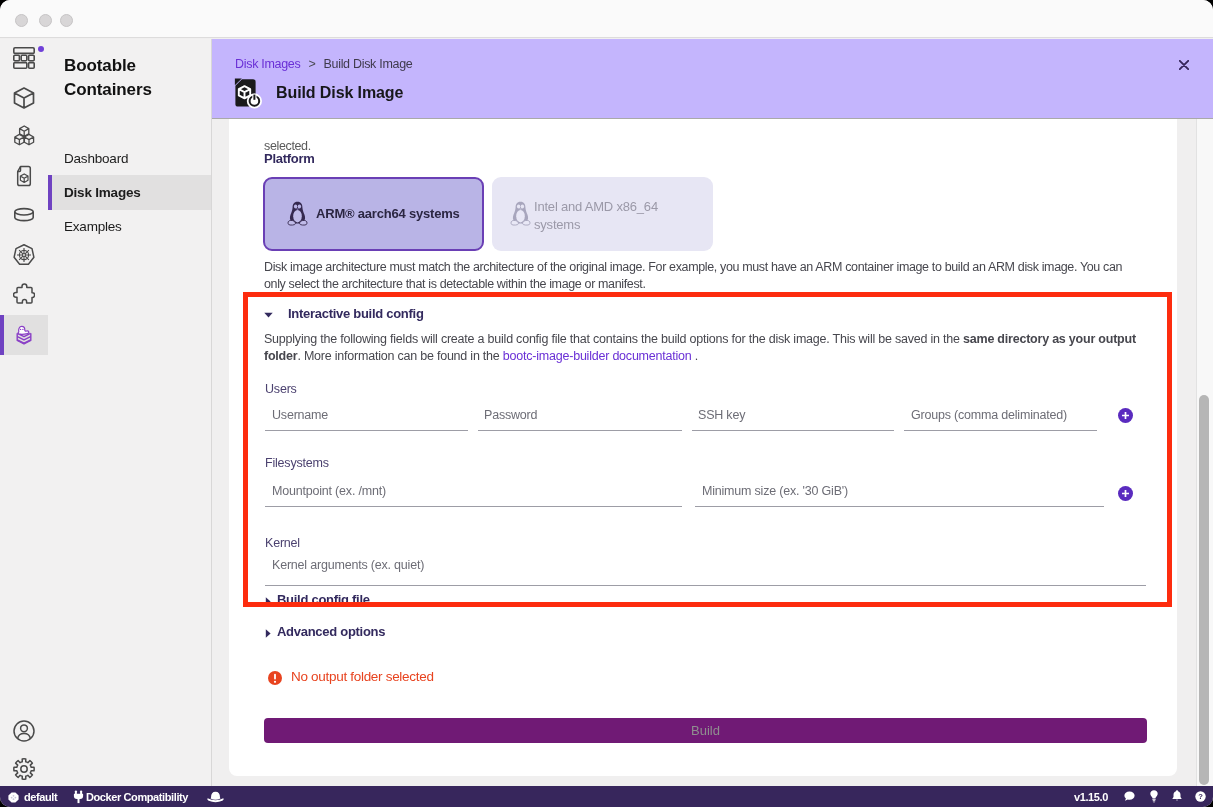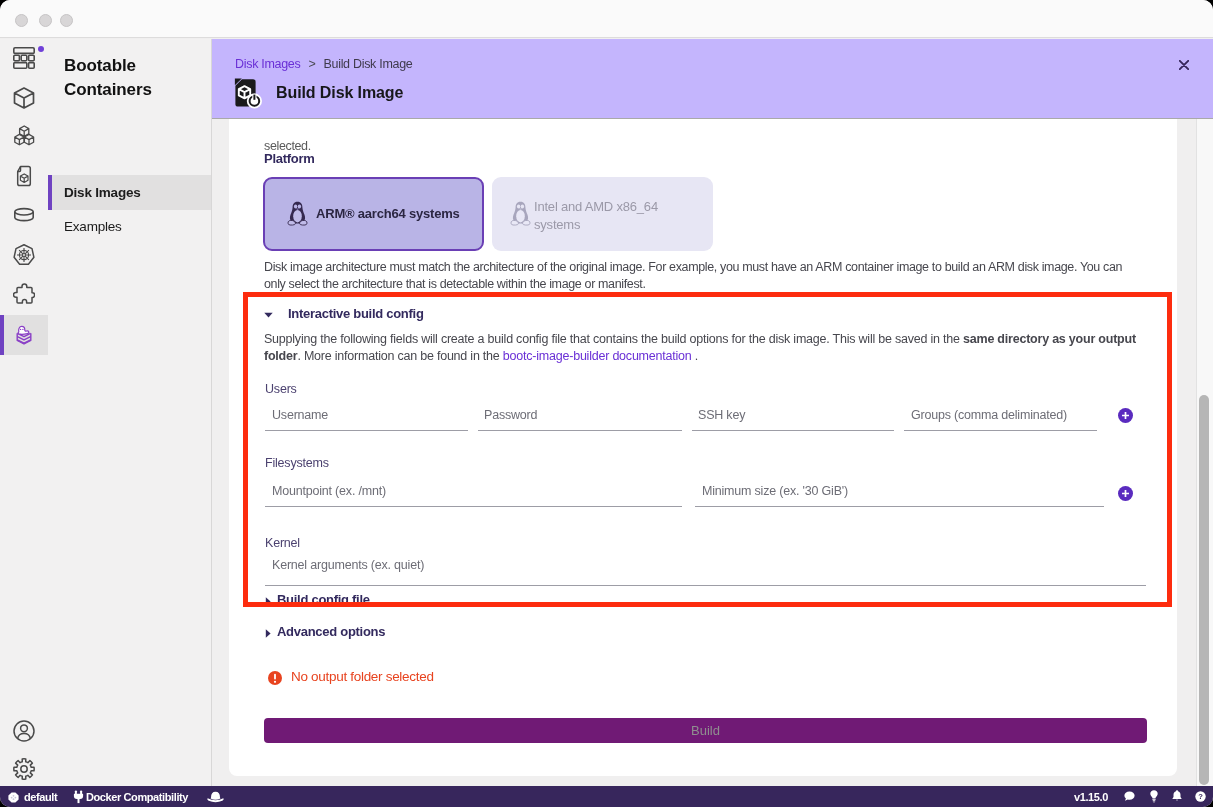--- a/index.html
+++ b/index.html
@@ -130,20 +130,21 @@
     </svg>
 
     <svg class="icb" style="top:719px;" viewBox="0 0 22 22" fill="none" stroke="#4a4a4a" stroke-width="1.5" stroke-linejoin="round">
       <path d="M9.2 1.0 A10.2 10.2 0 0 1 12.8 1.0 L12.7 3.8 A7.4 7.4 0 0 1 14.9 4.7 L16.9 2.6 A10.2 10.2 0 0 1 19.4 5.1 L17.3 7.1 A7.4 7.4 0 0 1 18.2 9.3 L21.0 9.2 A10.2 10.2 0 0 1 21.0 12.8 L18.2 12.7 A7.4 7.4 0 0 1 17.3 14.9 L19.4 16.9 A10.2 10.2 0 0 1 16.9 19.4 L14.9 17.3 A7.4 7.4 0 0 1 12.7 18.2 L12.8 21.0 A10.2 10.2 0 0 1 9.2 21.0 L9.3 18.2 A7.4 7.4 0 0 1 7.1 17.3 L5.1 19.4 A10.2 10.2 0 0 1 2.6 16.9 L4.7 14.9 A7.4 7.4 0 0 1 3.8 12.7 L1.0 12.8 A10.2 10.2 0 0 1 1.0 9.2 L3.8 9.3 A7.4 7.4 0 0 1 4.7 7.1 L2.6 5.1 A10.2 10.2 0 0 1 5.1 2.6 L7.1 4.7 A7.4 7.4 0 0 1 9.3 3.8 Z"></path>
       <circle cx="11" cy="11" r="3.2"></circle>
     </svg>
   </div>
 
   <div class="navpanel">
     <div class="navtitle">Bootable<br>Containers</div>
+    <div class="navitem" style="top:102px;">Dashboard</div>
     <div class="navitem navsel" style="top:136px;">Disk Images<div class="navselbar"></div></div>
     <div class="navitem" style="top:170px;">Examples</div>
   </div>
 
   <div class="mainhdr">
     <div class="crumb"><span class="lnk">Disk Images</span><span class="sep">&gt;</span><span>Build Disk Image</span></div>
     <div class="pgtitle">Build Disk Image</div>
     <svg class="closex" viewBox="0 0 10 10">
         <path d="M0.8 0.8 L9.2 9.2 M9.2 0.8 L0.8 9.2" stroke="#37265c" stroke-width="1.9" stroke-linecap="round"></path>
       </svg>

